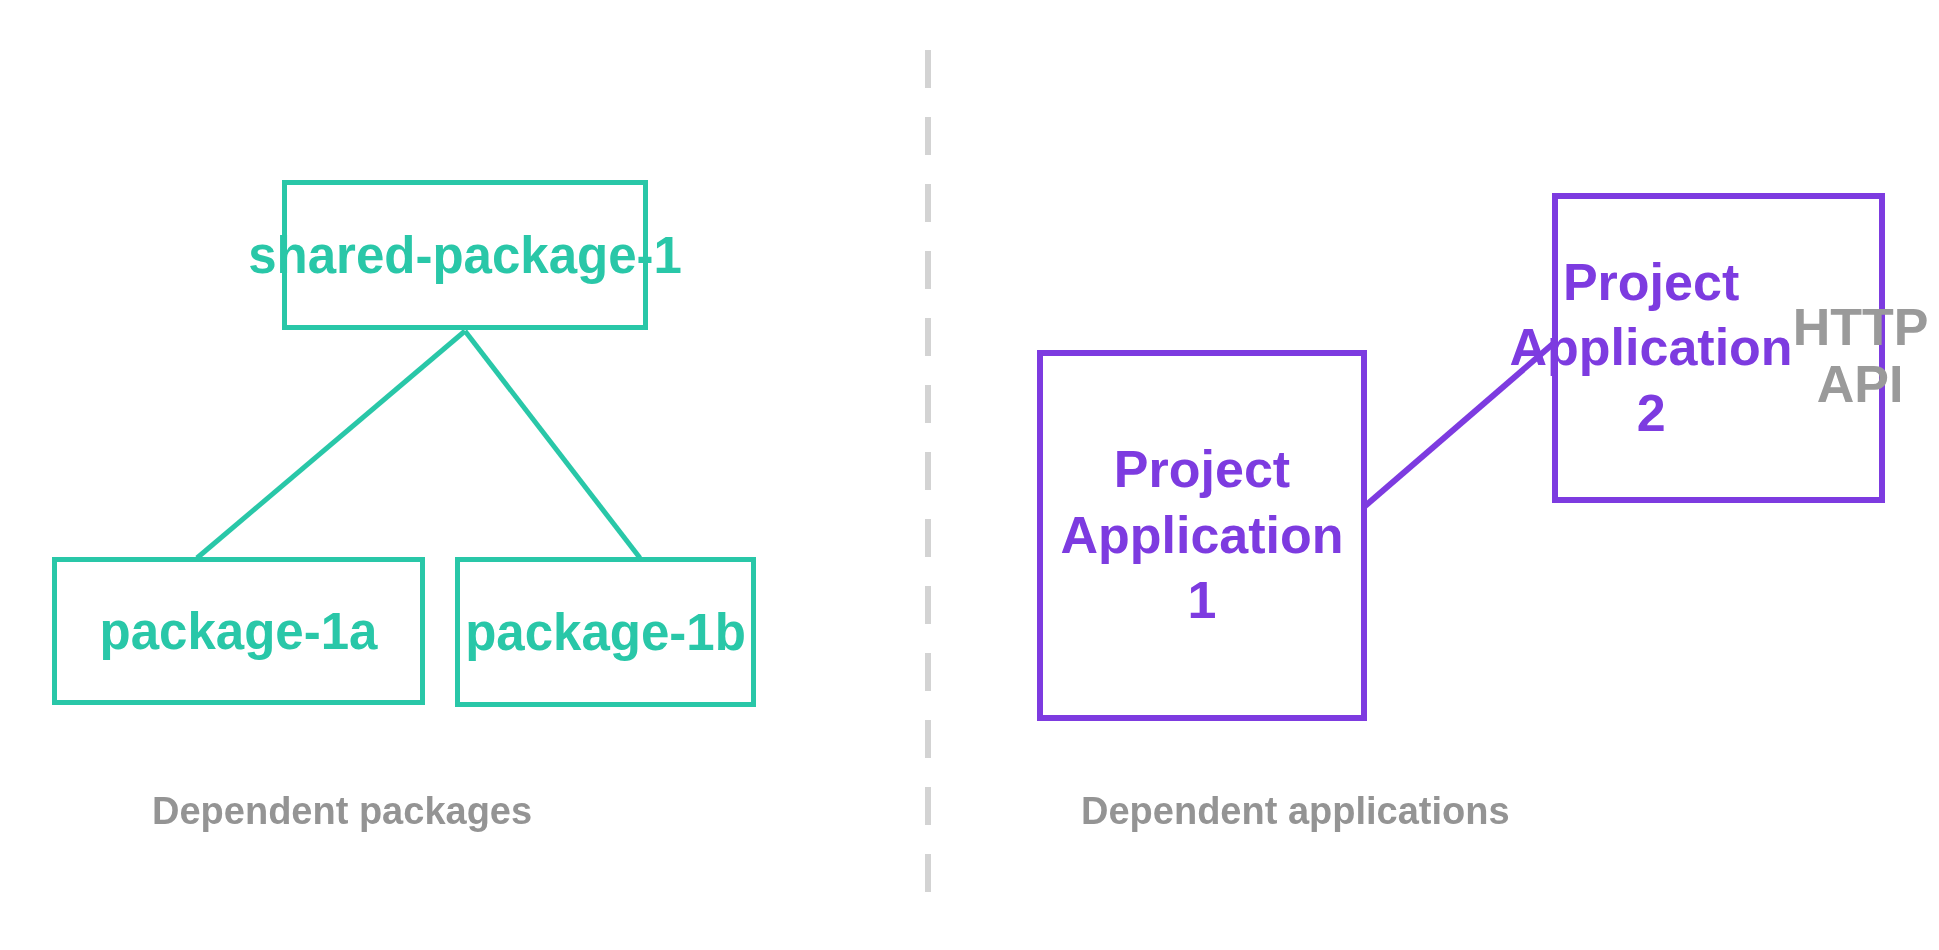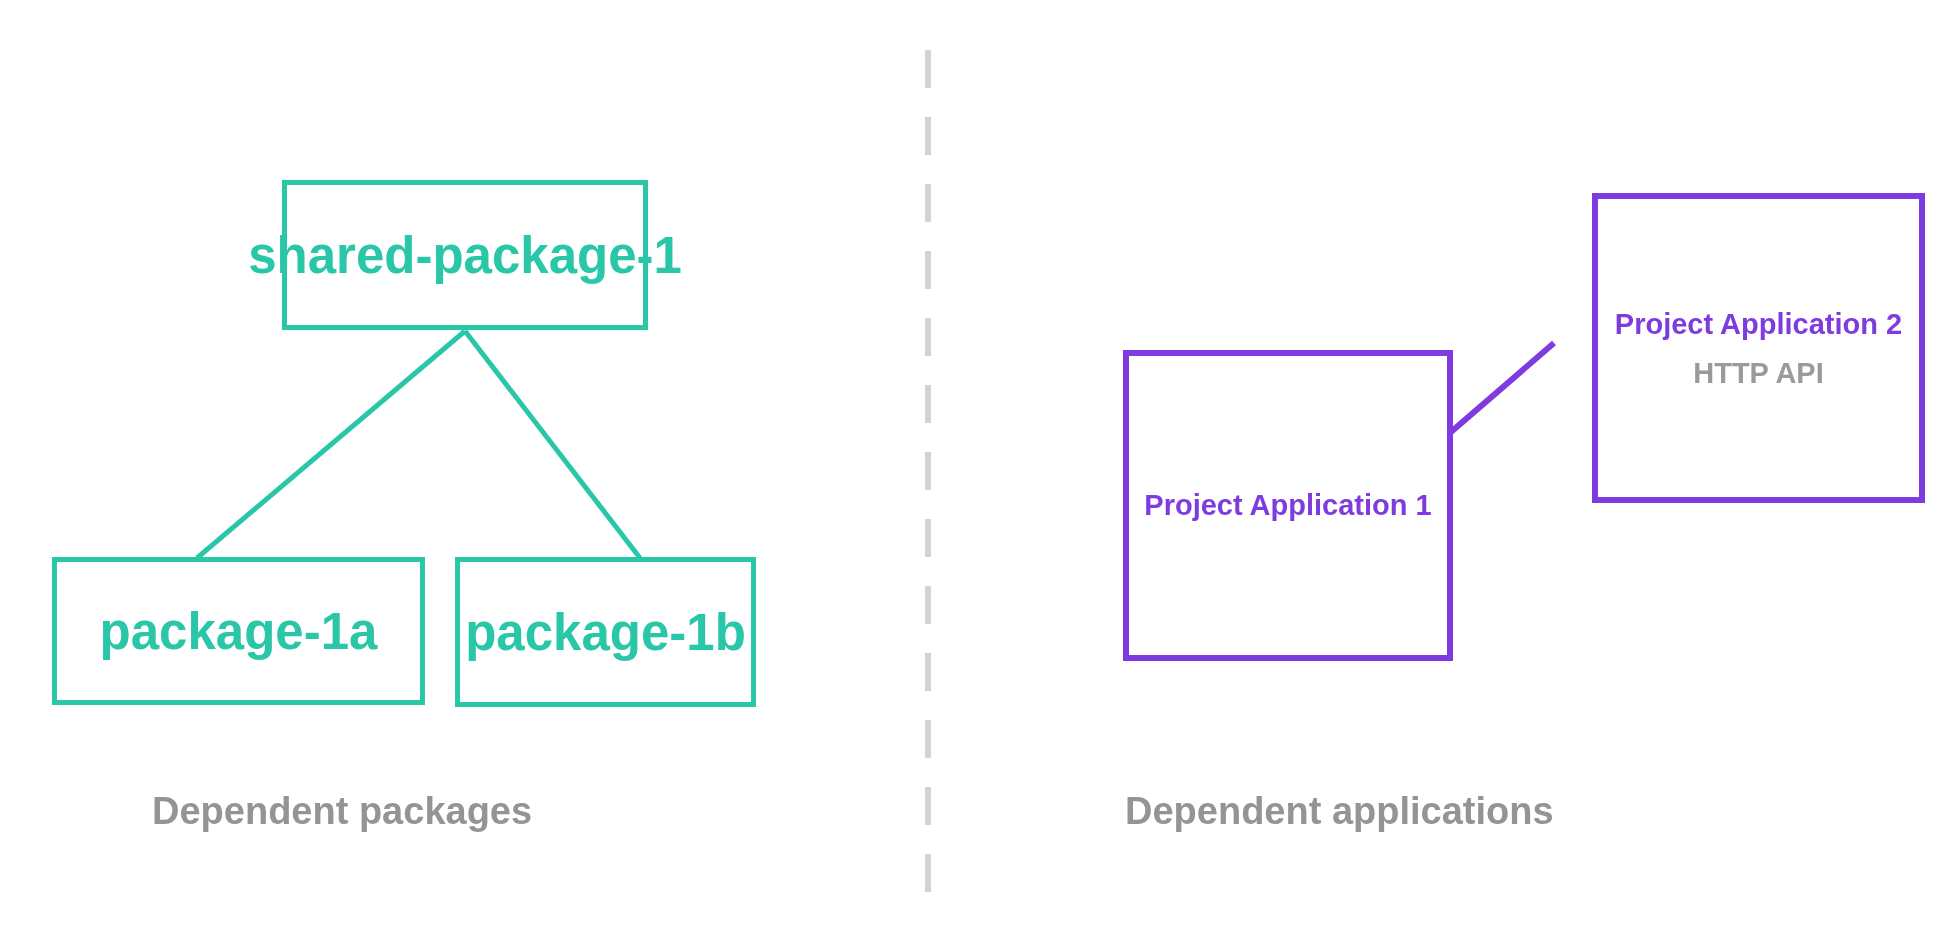--- a/index.html
+++ b/index.html
@@ -44,24 +44,23 @@
   }
   .node.teal {
     border: 5px solid var(--teal);
     color: var(--teal);
     font-size: 51px;
   }
   .node.teal .node-label { white-space: nowrap; }
   .node.purple {
     border: 6px solid var(--purple);
     color: var(--purple);
-    font-size: 29px;
-    flex-direction: column;
+    font-size: 52px;
+    flex-direction: row;
     line-height: 1.26;
-    margin-left: 40px;
   }
   .node.purple .node-title { width: 300px; }
   .node.purple .node-subtitle {
     color: var(--gray-text);
     margin-top: 16px;
     line-height: 1.1;
   }
   .caption {
     position: absolute;
     width: 600px;
@@ -69,24 +68,24 @@
     font-weight: bold;
     font-size: 38px;
     color: var(--gray-caption);
     line-height: 1.1;
   }
 
   
   #node-shared { left: 282px; top: 180px; width: 366px; height: 150px; }
   #node-pkg1a  { left:  52px; top: 557px; width: 373px; height: 148px; }
   #node-pkg1b  { left: 455px; top: 557px; width: 301px; height: 150px; }
-  #node-app1   { left: 1083px; top: 350px; width: 330px; height: 311px; align-items: center; }
+  #node-app1   { left: 1037px; top: 350px; width: 330px; height: 371px; align-items: center; }
   #node-app2   { left: 1552px; top: 193px; width: 333px; height: 310px; }
   #caption-left  { left: 152px;  top: 791px; }
-  #caption-right { left: 1125px; top: 791px; }
+  #caption-right { left: 1081px; top: 791px; }
 </style>
 </head>
 <body>
 
 <div class="stage">
 
   <svg class="edges" viewBox="0 0 1939 950" xmlns="http://www.w3.org/2000/svg">
     <line class="edge-teal" x1="465" y1="331" x2="197" y2="558"></line>
     <line class="edge-teal" x1="465" y1="331" x2="640" y2="558"></line>
     <line class="edge-purple" x1="1357" y1="513" x2="1554" y2="343"></line>

